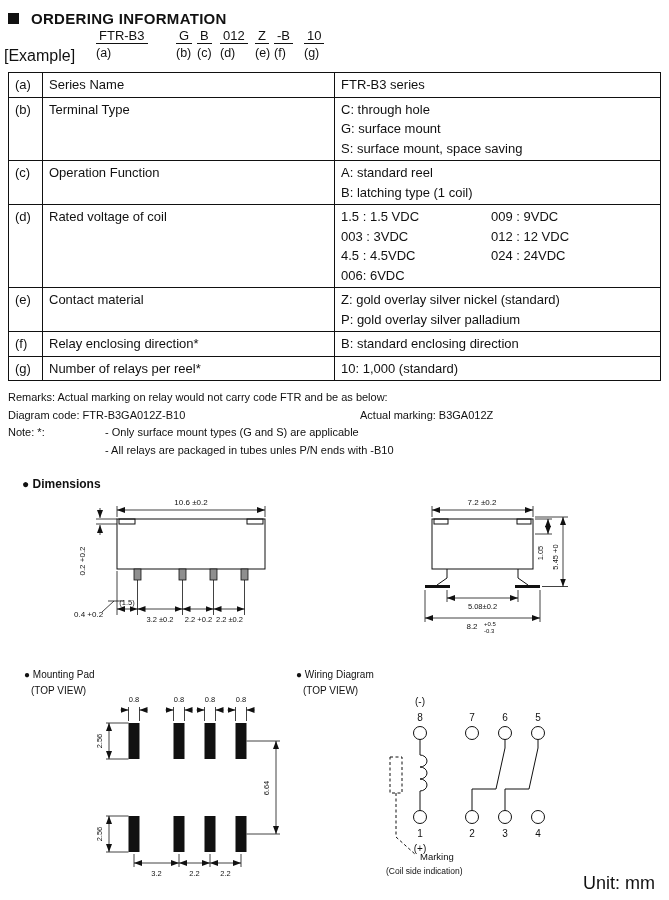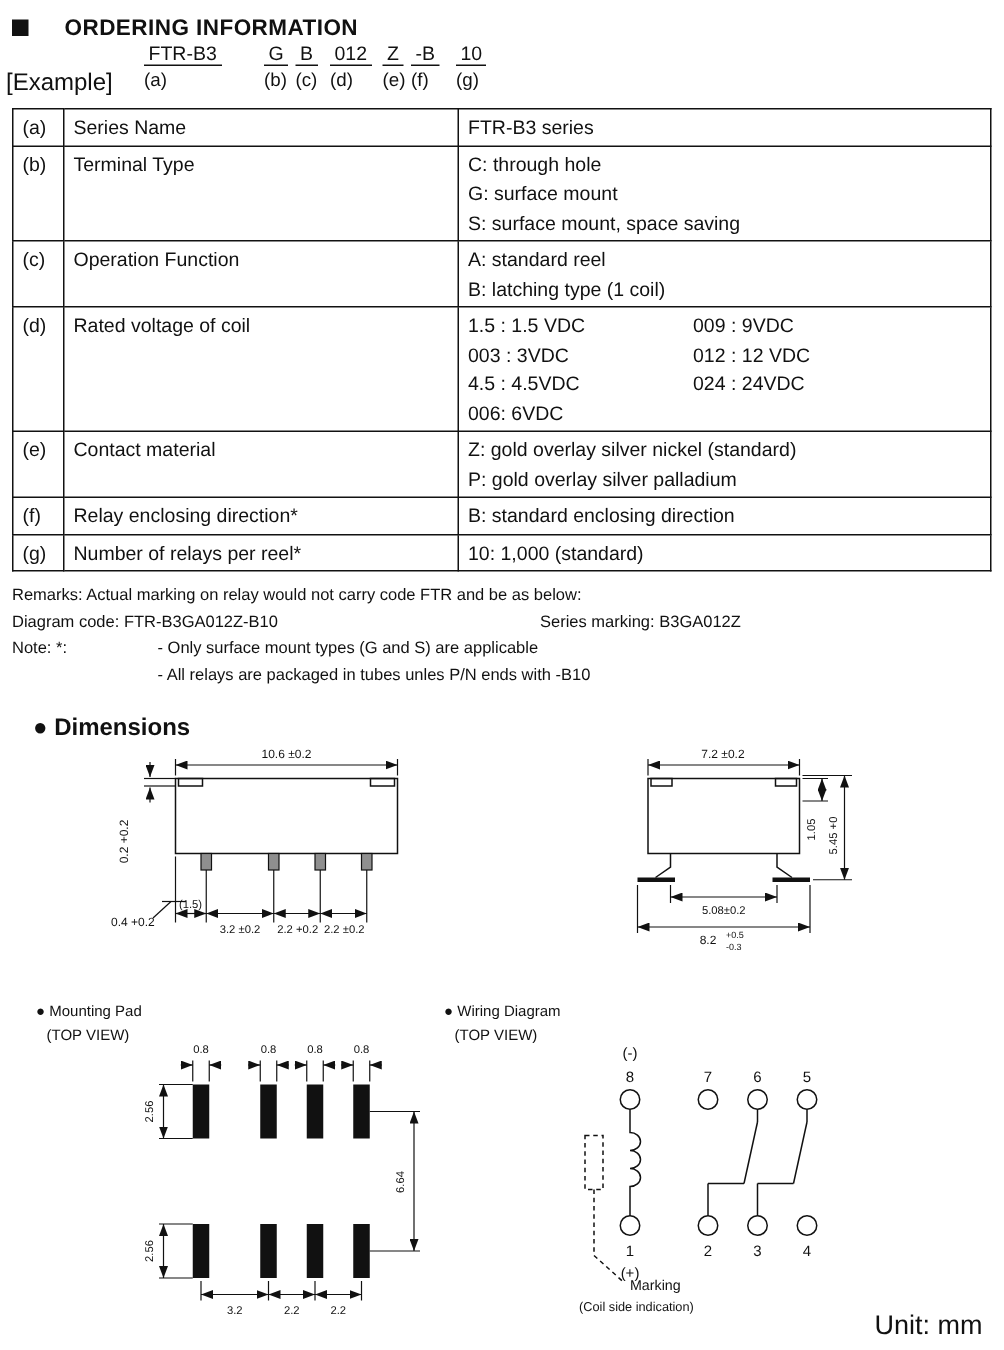--- a/index.html
+++ b/index.html
@@ -1,39 +1,39 @@
 <!DOCTYPE html>
 <html><head>
 <meta charset="utf-8">
 <style>
   *{box-sizing:border-box;margin:0;padding:0}
   html,body{background:#fff}
   body{width:669px;height:900px;font-family:"Liberation Sans","DejaVu Sans",sans-serif;color:#111}
   .page{position:relative;width:669px;height:900px;overflow:hidden;background:#fff}
-  .header{display:flex;align-items:center;gap:24px;padding:10px 0 0 8px;height:26px}
+  .header{display:flex;align-items:center;gap:12px;padding:10px 0 0 8px;height:26px}
   .sq{width:11px;height:11px;background:#111;flex:0 0 auto}
   .title{font-size:15px;font-weight:bold;letter-spacing:.3px}
   .example{position:relative;height:44px;font-size:13px}
   .ex-part{position:absolute;top:2px;text-align:left}
   .ex-code{display:inline-block;border-bottom:1px solid #111;padding:0 3px;min-width:12px}
   .ex-label{margin-top:2px;font-size:12.5px}
   .ex-caption{position:absolute;left:4px;top:21px;font-size:16px}
   table.spec{border-collapse:collapse;margin:2px 8px 0 8px;width:653px;font-size:13px}
   .spec td{border:1px solid #111;vertical-align:top;padding:2px 6px;line-height:19.5px}
   .spec td.k{width:34px}
-  .spec td.n{width:263px}
+  .spec td.n{width:292px}
   .twocol{display:flex}
   .twocol .c1{width:150px}
   .remarks{margin:8px 8px 0 8px;font-size:11px;line-height:17.5px}
   .rem2{position:relative}
   .rem2 .am{position:absolute;left:352px;top:0}
   .noterow{display:flex}
   .noterow .nl{width:97px}
   .dims-section{position:relative;height:196px;margin-top:12px}
-  .sec-label{font-size:16px;font-weight:bold}
+  .sec-label{font-size:12px;font-weight:bold}
   .sec-label2{font-size:10px}
   .abs{position:absolute}
   .bottom-section{position:relative;height:240px}
   svg{overflow:visible}
   svg text{fill:#111;stroke:none;font-family:"Liberation Sans","DejaVu Sans",sans-serif}
   svg .ln{stroke:#111;stroke-width:1;fill:none}
   svg .thin{stroke:#111;stroke-width:0.8;fill:none}
   .footer{position:absolute;right:14px;top:206px;font-size:18px}
 </style>
 </head>
@@ -145,21 +145,21 @@
         <div>10: 1,000 (standard)</div>
       </td>
     </tr>
   </tbody>
     </table>
 
   <div class="remarks">
     <div>Remarks: Actual marking on relay would not carry code FTR and be as below:</div>
     <div class="rem2">
       <span>Diagram code: FTR-B3GA012Z-B10</span>
-      <span class="am">Series marking: B3GA012Z</span>
+      <span class="am">Actual marking: B3GA012Z</span>
     </div>
     <div class="noterow">
       <span class="nl">Note: *:</span>
       <span>- Only surface mount types (G and S) are applicable</span>
     </div>
     <div class="noterow">
       <span class="nl"></span>
       <span>- All relays are packaged in tubes unles P/N ends with -B10</span>
     </div>
   </div>

